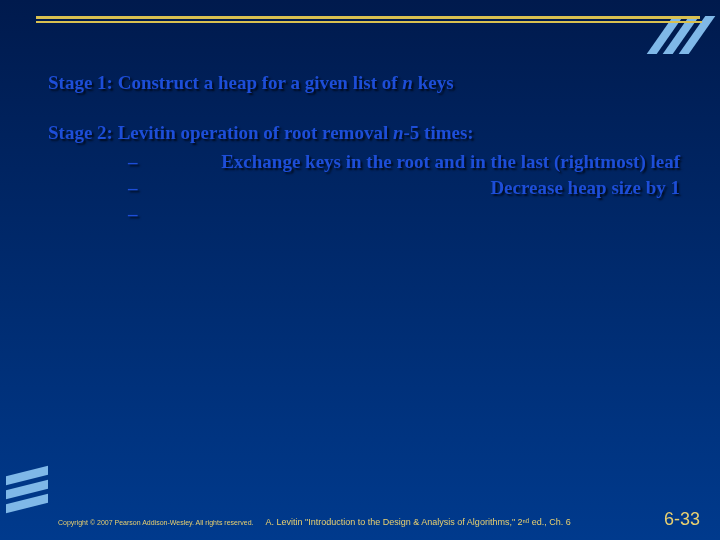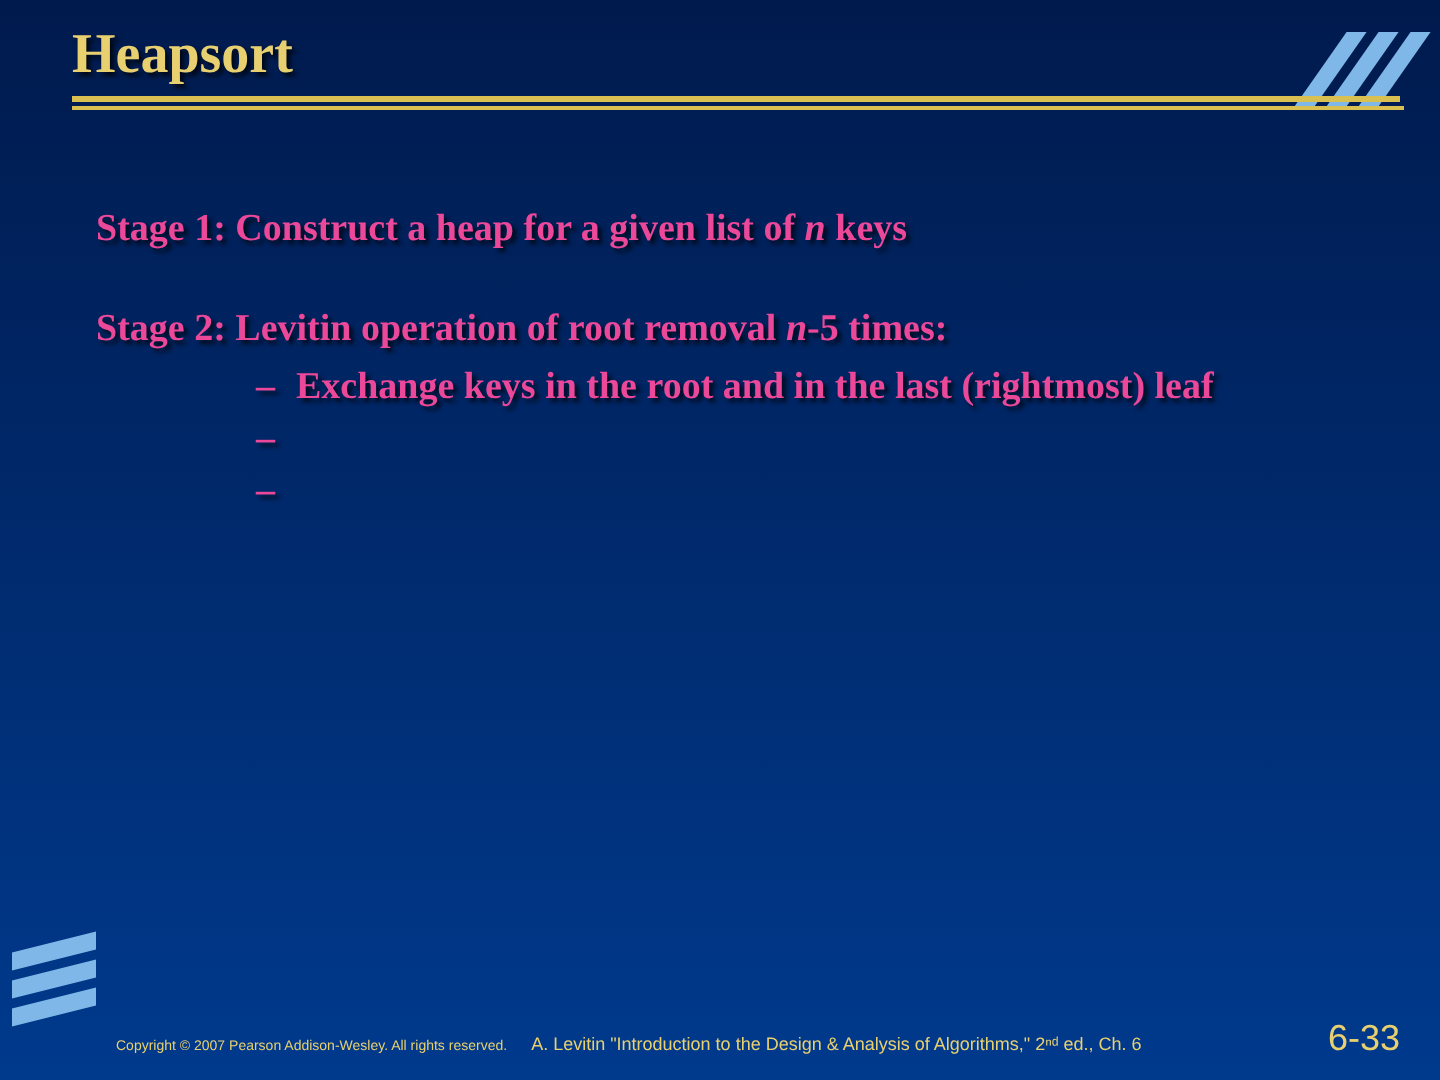--- a/index.html
+++ b/index.html
@@ -62,21 +62,21 @@
     gap: 5px;
   }
   .bottom-stripes span {
     width: 42px;
     height: 9px;
     background: #7fb8e8;
     transform: skewY(-14deg);
   }
   .content {
     padding: 38px 40px 0 48px;
-    color: #ec4899;
+    color: #1d4ed8;
   }
   .stage {
     margin-bottom: 24px;
     font-size: 19px;
     font-weight: bold;
     line-height: 1.35;
     text-shadow: 2px 2px 2px rgba(0,0,0,0.7);
   }
   .stage-head { display: inline; }
   .italic { font-style: italic; }
@@ -88,21 +88,21 @@
     padding-left: 80px;
     font-size: 19px;
     font-weight: bold;
     line-height: 1.35;
     text-shadow: 2px 2px 2px rgba(0,0,0,0.7);
   }
   .dash {
     width: 20px;
     flex-shrink: 0;
   }
-  .btext { flex: 1; }
+  .btext { flex: 1; text-align: right; }
   .footer {
     position: absolute;
     bottom: 10px;
     left: 58px;
     right: 20px;
     display: flex;
     align-items: baseline;
     gap: 12px;
     color: #e8d070;
   }
@@ -125,21 +125,20 @@
 </head>
 <body>
 
 <div class="top-stripes">
   <span></span>
     <span></span>
     <span></span>
 </div>
 
 <div class="title-bar">
-  <div class="title">Heapsort</div>
   <div class="underline-wrap">
     <div class="underline1"></div>
     <div class="underline2"></div>
   </div>
 </div>
 
 <div class="content">
 
   <div class="stage">
     <span class="stage-head">Stage 1:</span><span> Construct a heap for a given list of </span><span class="italic">n</span><span> keys</span>
@@ -147,20 +146,21 @@
 
   <div class="stage">
     <span class="stage-head">Stage 2:</span><span> Levitin operation of root removal </span><span class="italic">n</span><span>-5 times:</span>
     <div class="bullets">
       <div class="bullet">
         <span class="dash">–</span>
         <span class="btext">Exchange keys in the root and in the last (rightmost) leaf</span>
       </div>
       <div class="bullet">
         <span class="dash">–</span>
+        <span class="btext">Decrease heap size by 1</span>
       </div>
       <div class="bullet">
         <span class="dash">–</span>
       </div>
     </div>
   </div>
 
 </div>
 
 <div class="bottom-stripes">

